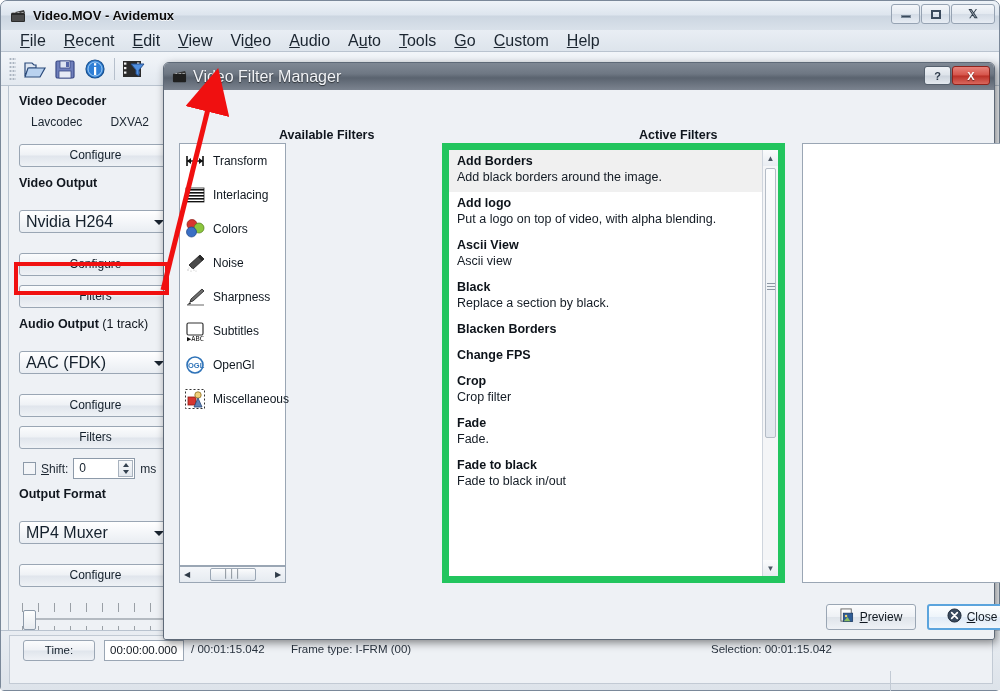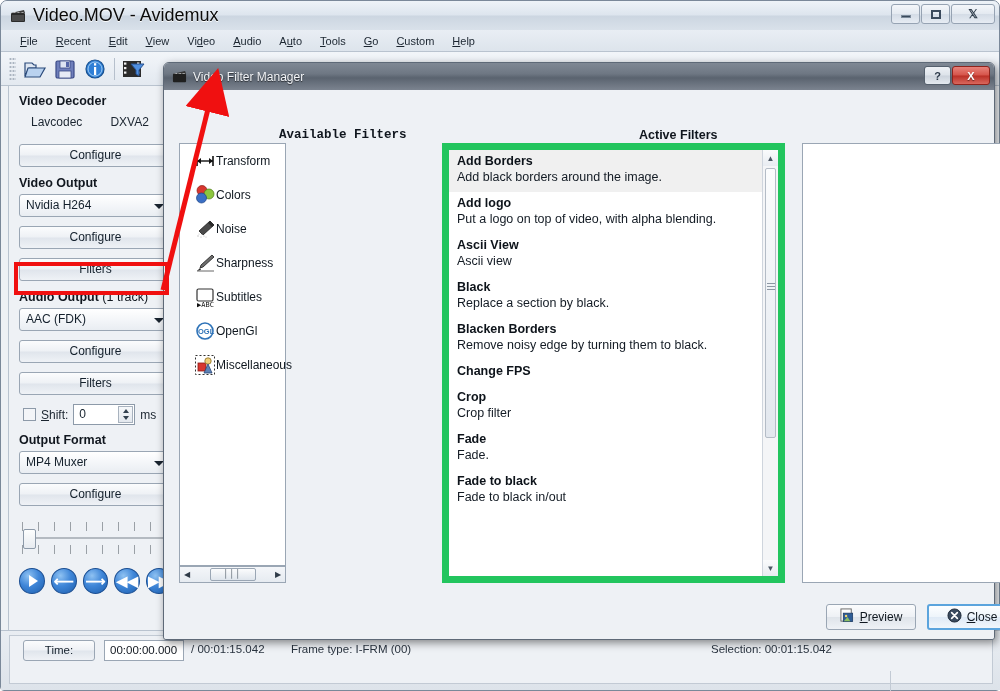--- a/index.html
+++ b/index.html
@@ -26,23 +26,23 @@
     padding-left: 9px;
     display: flex; align-items: center;
     background: linear-gradient(to bottom, #eef3f8 0%, #dde5ee 48%, #ccd6e1 52%, #d9e1ea 100%);
     border-radius: 6px 6px 0 0;
   }
   #titlebar .appicon {
     width: 16px; height: 16px; margin-right: 7px;
     position: relative; top: 0px;
   }
   #titlebar .title {
-    font-size: 18px; color: #0a0a0a;
+    font-size: 13px; color: #0a0a0a;
     text-shadow: 0 1px 0 rgba(255,255,255,0.9);
-    font-weight: normal;
+    font-weight: bold;
   }
   .wbtns { position: absolute; right: 4px; top: 3px; display: flex; gap: 1px; }
   .wbtn {
     width: 29px; height: 20px;
     background: linear-gradient(to bottom, #f4f7fa 0%, #e4eaf1 48%, #d4dce6 52%, #e6ecf3 100%);
     border: 1px solid #96a3b3;
     border-radius: 3px;
     display: flex; align-items: center; justify-content: center;
     color: #2c3a4a; font-size: 11px;
   }
@@ -53,21 +53,21 @@
 
   
   #menubar {
     height: 22px;
     display: flex; align-items: center;
     padding-left: 10px;
     background: linear-gradient(to bottom, #e9eef4, #dde4ec);
     border-bottom: 1px solid #b9c3cf;
   }
   #menubar .mi {
-    padding: 2px 9px; font-size: 11px; color: #1b2530;
+    padding: 2px 9px; font-size: 16px; color: #1b2530;
     cursor: default;
   }
   #menubar .mi u { text-decoration: underline; }
 
   
   #toolbar {
     height: 34px;
     display: flex; align-items: center;
     padding-left: 4px;
     background: linear-gradient(to bottom, #f2f5f9, #e3e9f0);
@@ -96,24 +96,24 @@
   .codecrow { display:flex; gap: 28px; padding: 3px 0 6px 12px; font-size: 12px; color: #1b2530; }
   .btn {
     display: block; width: 100%; height: 23px; line-height: 21px;
     text-align: center; font-size: 12px; color: #14202c;
     background: linear-gradient(to bottom, #fbfcfd 0%, #eef1f5 48%, #e0e5ec 52%, #eff2f6 100%);
     border: 1px solid #9aa6b4; border-radius: 3px;
     margin: 9px 0;
   }
   .combo {
     position: relative; width: 100%; height: 23px; line-height: 21px;
-    padding-left: 6px; font-size: 12px; color: #14202c;
+    padding-left: 6px; font-size: 16px; color: #14202c;
     background: linear-gradient(to bottom, #ffffff 0%, #f4f6f9 50%, #e9edf2 100%);
     border: 1px solid #9aa6b4; border-radius: 3px;
-    margin: 4px 0;
+    margin: 20px 0;
   }
   .combo .arrow {
     position: absolute; right: 7px; top: 9px;
     width: 0; height: 0; border-left: 5px solid transparent;
     border-right: 5px solid transparent; border-top: 5px solid #1a2430;
   }
   .shiftrow { display:flex; align-items:center; gap: 5px; margin: 7px 0 2px 4px; font-size: 12px; color:#1b2530;}
   .chk { width: 13px; height: 13px; background: #f3f5f8; border: 1px solid #8d9aa9; }
   .spin { position: relative; width: 62px; height: 21px; background: #fff; border: 1px solid #8d9aa9;
           font-size: 12px; color:#14202c; padding-left: 5px; line-height: 19px; }
@@ -164,42 +164,42 @@
     border: 1px solid #5e6977;
     border-radius: 6px 6px 3px 3px;
     box-shadow: 2px 3px 9px rgba(0,0,0,0.45);
   }
   #dlg-titlebar {
     height: 27px; display:flex; align-items:center; padding-left: 8px;
     background: linear-gradient(to bottom, #7f8894 0%, #6e7783 40%, #5a636f 55%, #7b838f 100%);
     border-radius: 5px 5px 0 0;
     position: relative;
   }
-  #dlg-titlebar .title { font-size: 12px; color: #f2f4f7; text-shadow: 0 1px 1px rgba(0,0,0,0.6); }
+  #dlg-titlebar .title { font-size: 16px; color: #f2f4f7; text-shadow: 0 1px 1px rgba(0,0,0,0.6); }
   #dlg-titlebar .dicon { width: 15px; height: 15px; margin-right: 6px; }
   .dwbtns { position:absolute; right:4px; top:3px; display:flex; gap:1px; }
   .dwbtn { width:27px; height:19px; border:1px solid #55606d; border-radius:3px;
     display:flex; align-items:center; justify-content:center; font-size:11px; font-weight:bold;
     background: linear-gradient(to bottom, #eef1f5 0%, #dde3ea 48%, #ccd3dc 52%, #e4e9ef 100%);
     color:#2c3a4a; }
   .dwbtn.x { width:38px;
     background: linear-gradient(to bottom, #e8827a 0%, #d6544a 48%, #bb2f26 52%, #d9685e 100%);
     border-color:#8f231c; color:#fff; text-shadow: 0 1px 1px rgba(0,0,0,0.5); }
 
   #dlg-body { position:absolute; left:0; top:27px; right:0; bottom:0;
     background:#eef1f5; border-radius: 0 0 3px 3px; }
 
   .col-head { position:absolute; font-weight:bold; font-size:12.5px; color:#0f151d; }
 
   
   #cat-list {
     position:absolute; left:15px; top:53px; width:107px; height:423px;
     background:#fff; border:1px solid #9aa6b4;
   }
-  .cat-item { display:flex; align-items:center; height:34px; padding-left:14px; }
+  .cat-item { display:flex; align-items:center; height:34px; padding-left:4px; gap:7px; }
   .cat-item .lbl { font-size:12px; color:#101820; white-space:nowrap; }
   .cat-icon { width:22px; height:22px; flex:0 0 22px; position:relative;text-align:center; }
   #cat-hscroll { position:absolute; left:15px; top:476px; width:107px; height:17px;
      background: linear-gradient(to bottom,#f4f6f9,#e6ebf1); border:1px solid #9aa6b4;
      display:flex; align-items:center; justify-content:space-between; }
   #cat-hscroll .ar { width:14px; text-align:center; font-size:8px; color:#2f3b48; }
   #cat-hscroll .thumb { width:46px; height:13px; background: linear-gradient(to bottom,#fbfcfd,#dfe5ec);
      border:1px solid #9aa6b4; border-radius:2px; text-align:center; font-size:8px; color:#46525f; letter-spacing:1px;}
 
   
@@ -423,38 +423,53 @@
     </span>
     <span class="title">Video Filter Manager</span>
     <div class="dwbtns">
       <div class="dwbtn">?</div>
       <div class="dwbtn x">X</div>
     </div>
   </div>
 
   <div id="dlg-body">
 
-    <div class="col-head" style="left:115px; top:38px;font-family:Liberation Mono, monospace;">Available Filters</div>
+    <div class="col-head" style="left:115px; top:38px;">Available Filters</div>
     <div class="col-head" style="left:475px; top:38px;">Active Filters</div>
 
     <div id="cat-list">
 
       <div class="cat-item">
         <span class="cat-icon">
           <svg width="22" height="22" viewBox="0 0 22 22">
             <line x1="3" y1="11" x2="19" y2="11" stroke="#111" stroke-width="1.4"></line>
             <line x1="3" y1="6" x2="3" y2="16" stroke="#111" stroke-width="1.6"></line>
             <line x1="19" y1="6" x2="19" y2="16" stroke="#111" stroke-width="1.6"></line>
             <path d="M3 11 L7 8 L7 14 Z" fill="#111"></path>
               <path d="M19 11 L15 8 L15 14 Z" fill="#111"></path>
           </svg>
         </span>
         <span class="lbl">Transform</span>
       </div>
 
+      <div class="cat-item">
+        <span class="cat-icon">
+          <svg width="22" height="22" viewBox="0 0 22 22">
+            <rect x="2" y="4" width="18" height="14" fill="#fff" stroke="#222" stroke-width="0.8"></rect>
+            <g fill="#111">
+                <rect x="2" y="5" width="18" height="1.6"></rect>
+                <rect x="2" y="8" width="18" height="1.6"></rect>
+            <rect x="2" y="11" width="18" height="1.6"></rect>
+                <rect x="2" y="14" width="18" height="1.6"></rect>
+                <rect x="2" y="17" width="18" height="1"></rect>
+              </g>
+          </svg>
+        </span>
+        <span class="lbl">Interlacing</span>
+      </div>
 
       <div class="cat-item">
         <span class="cat-icon">
           <svg width="22" height="22" viewBox="0 0 22 22">
             <circle cx="8" cy="6.5" r="5" fill="#d7362f" stroke="#8d1b16" stroke-width="0.7"></circle>
             <circle cx="15" cy="10" r="5" fill="#8cc63e" stroke="#4e7a17" stroke-width="0.7"></circle>
             <circle cx="7.5" cy="14" r="5" fill="#3a6fc4" stroke="#1d4485" stroke-width="0.7"></circle>
           </svg>
         </span>
         <span class="lbl">Colors</span>
@@ -541,21 +556,20 @@
       <div class="filt">
         <div class="nm">Ascii View</div>
         <div class="ds">Ascii view</div>
       </div>
       <div class="filt">
         <div class="nm">Black</div>
         <div class="ds">Replace a section by black.</div>
       </div>
       <div class="filt">
         <div class="nm">Blacken Borders</div>
-        <div class="ds">Remove noisy edge by turning them to black.</div>
       </div>
       <div class="filt">
         <div class="nm">Change FPS</div>
       </div>
       <div class="filt">
         <div class="nm">Crop</div>
         <div class="ds">Crop filter</div>
       </div>
       <div class="filt">
         <div class="nm">Fade</div>

